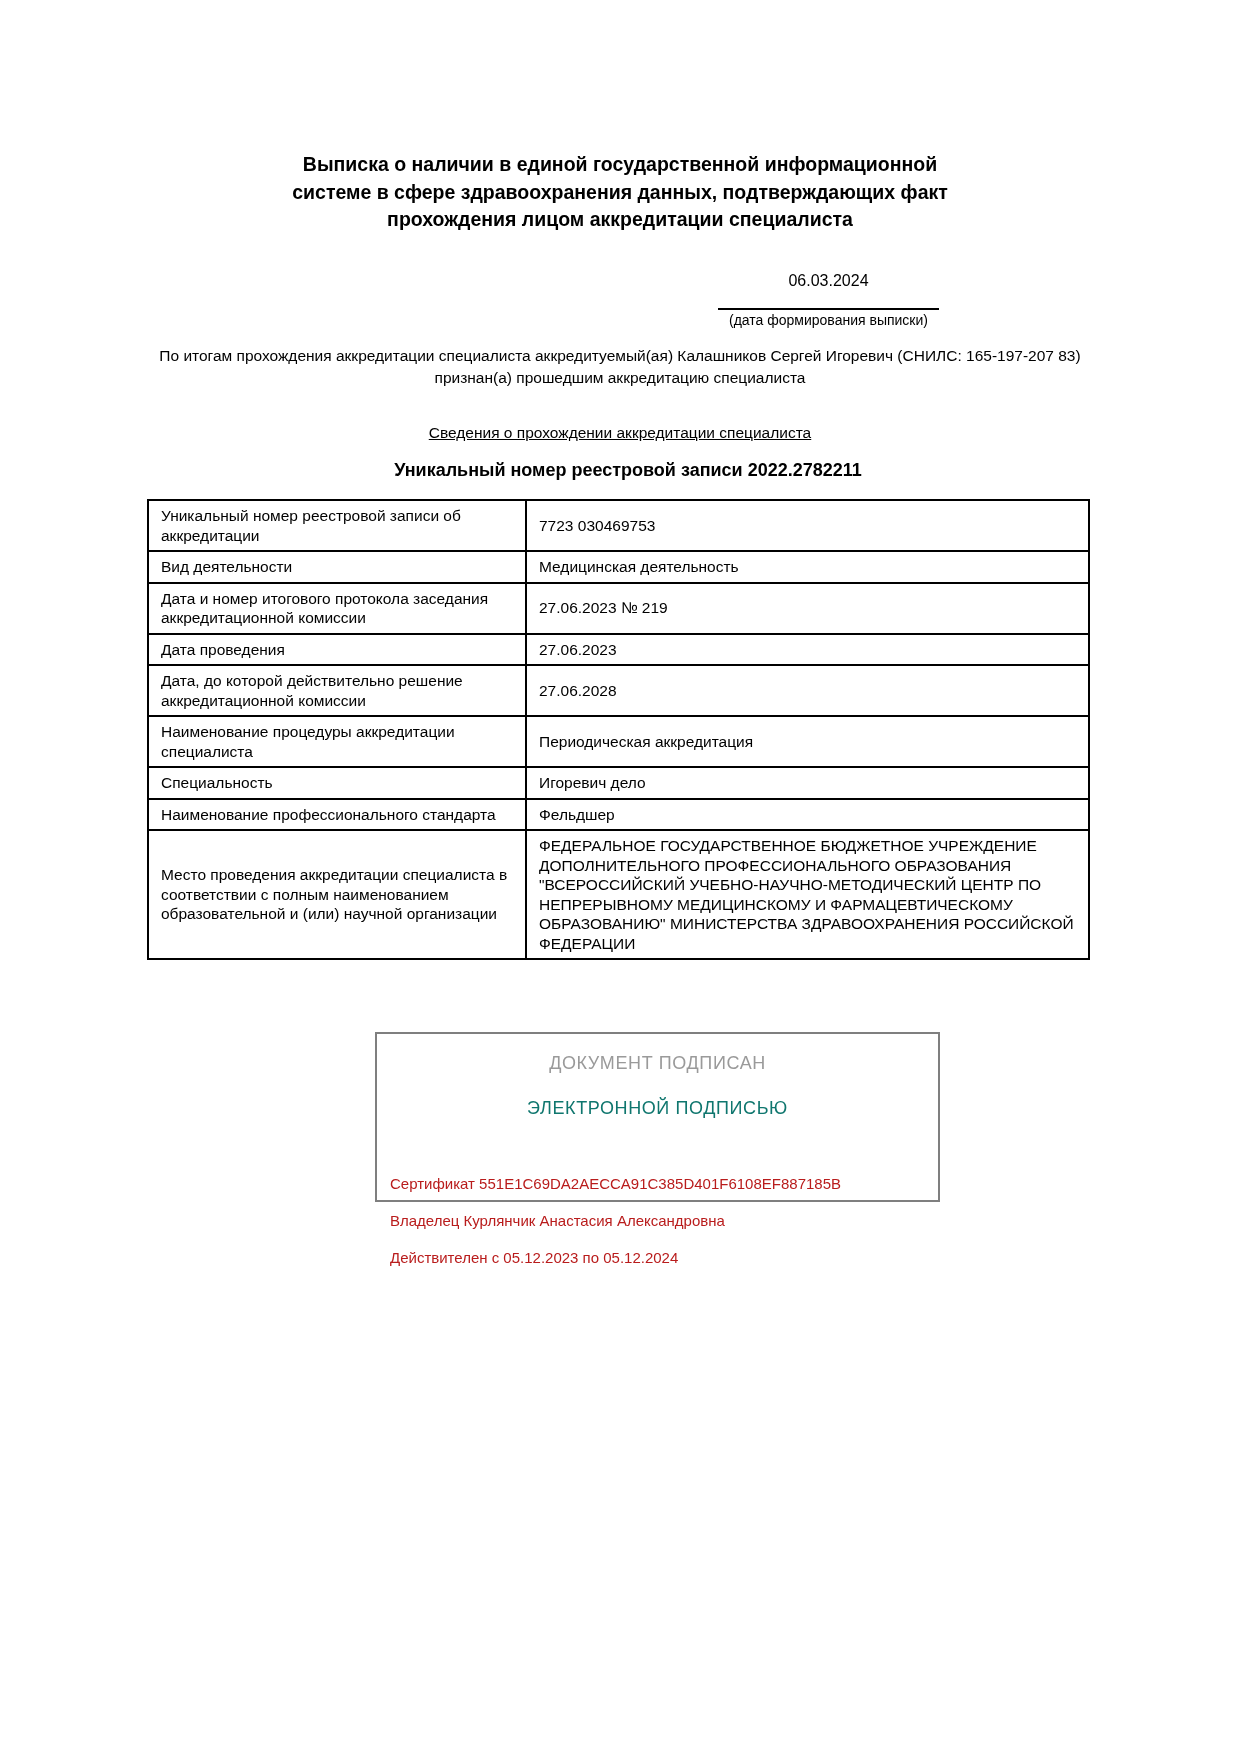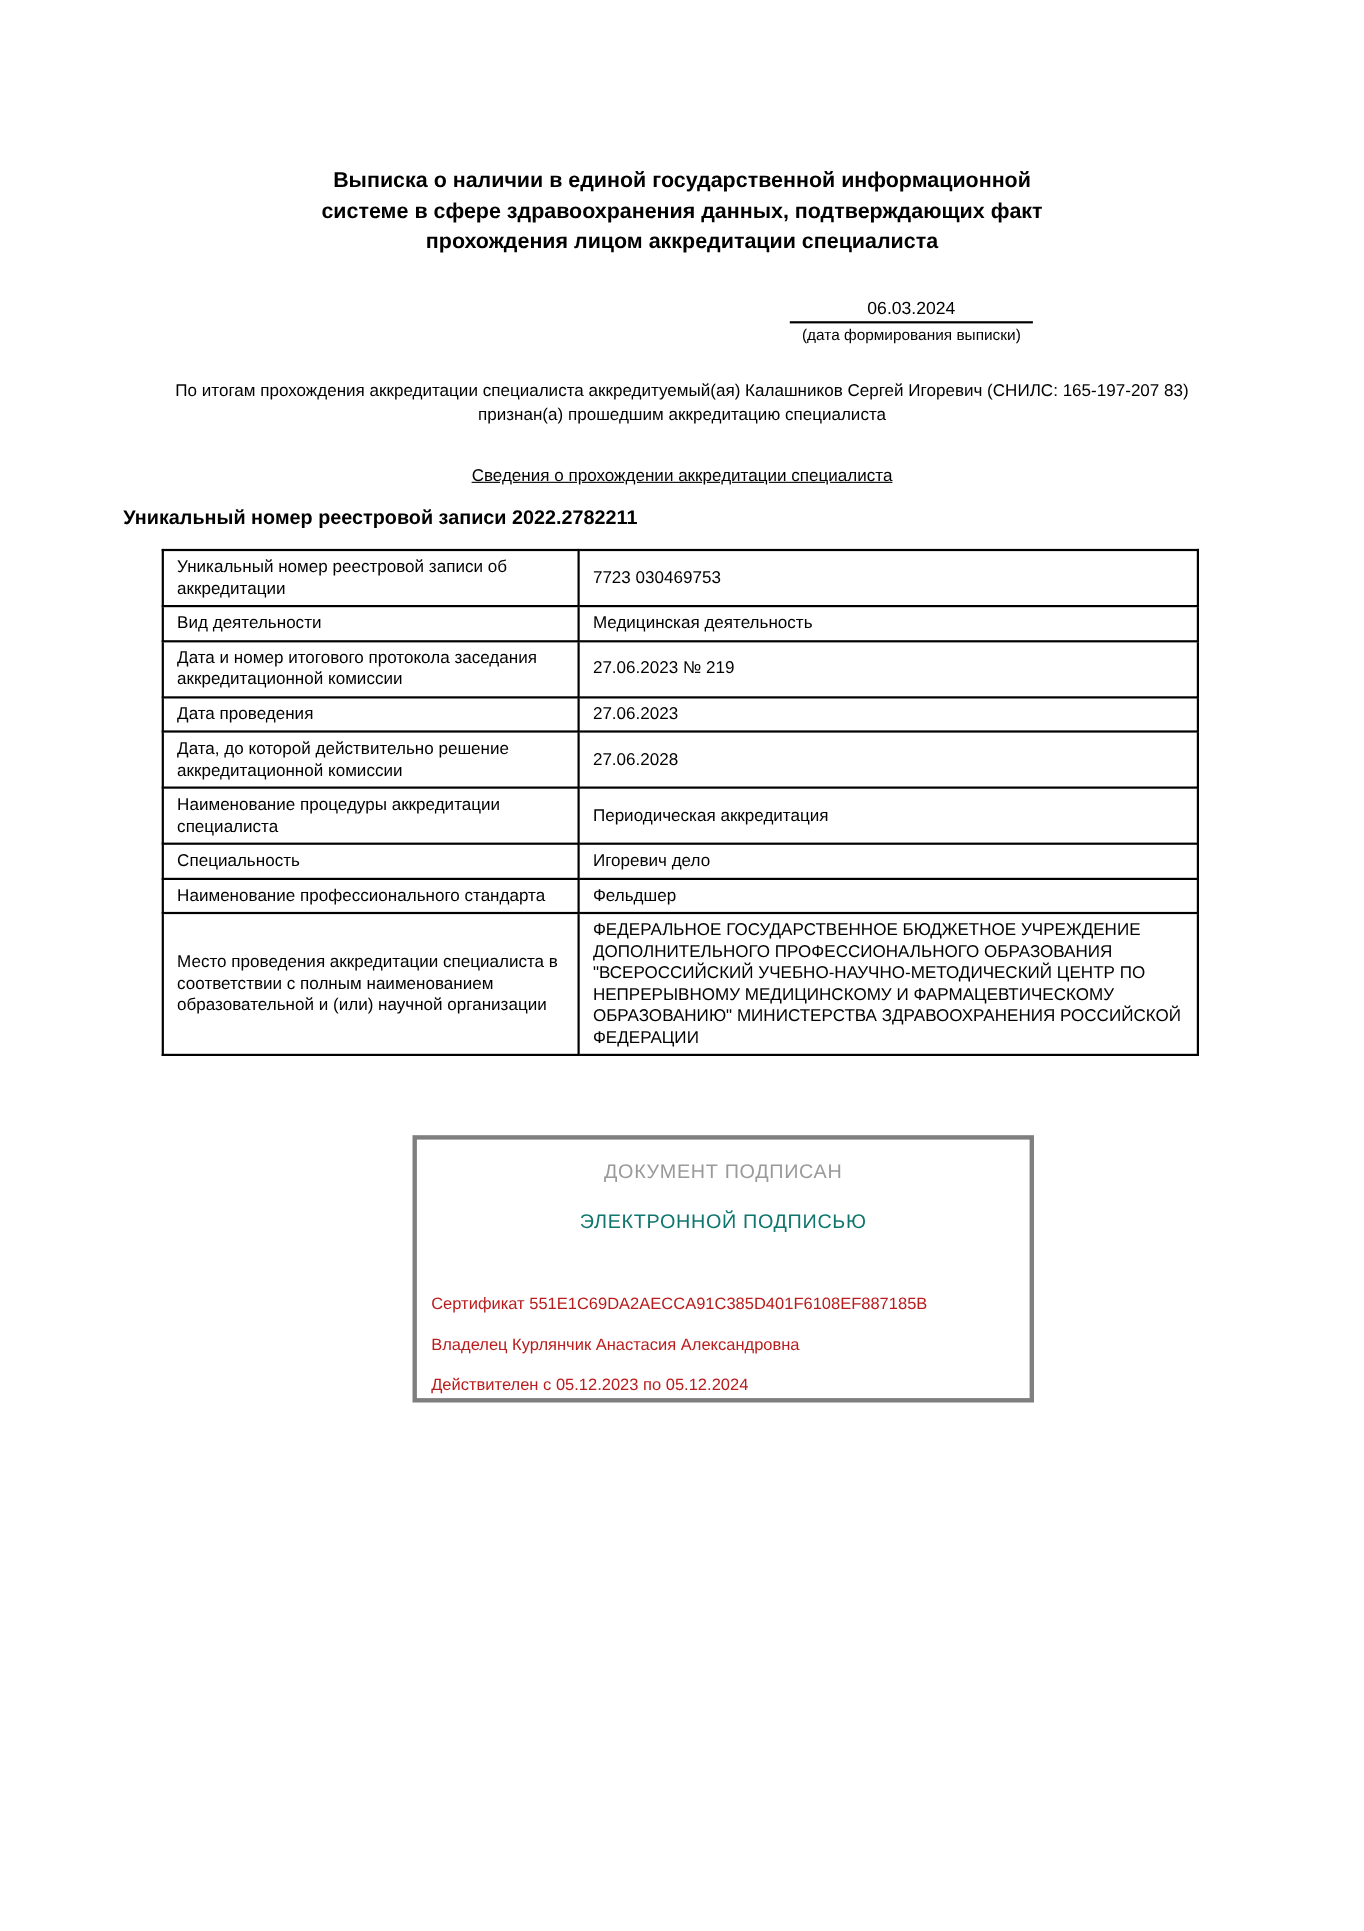--- a/index.html
+++ b/index.html
@@ -26,21 +26,21 @@
   
   .date-block {
     position: absolute;
     top: 271px; left: 718px; width: 221px;
     text-align: center;
   }
   .date-value {
     display: block;
     font-size: 16px;
     line-height: 19px;
-    padding-bottom: 2px;
+    padding-bottom: 18px;
     border-bottom: 2px solid #000000;
     text-align: center;
   }
   .date-caption {
     display: block;
     font-size: 14px;
     line-height: 17px;
     padding-top: 2px;
   }
 
@@ -56,22 +56,22 @@
   
   .details-heading {
     position: absolute;
     top: 424px; left: 120px; width: 1000px;
     text-align: center;
     font-size: 15.5px;
     text-decoration: underline;
   }
   .registry-heading {
     position: absolute;
-    top: 460px; left: 112px; width: 1000px;
-    text-align: left;
+    top: 460px; left: 128px; width: 1000px;
+    text-align: center;
     font-size: 18px;
     font-weight: 700;
   }
 
   
   .acc-table {
     position: absolute;
     top: 499px; left: 147px; width: 941px;
     border-collapse: collapse;
     table-layout: fixed;
@@ -81,23 +81,23 @@
     padding: 5px 12px;
     font-size: 15.5px;
     line-height: 19.5px;
     vertical-align: middle;
     word-wrap: break-word;
   }
 
   
   .sig-box {
     position: absolute;
-    left: 375px; top: 1032px; width: 565px; height: 243px;
+    left: 375px; top: 1032px; width: 565px; height: 170px;
     box-sizing: border-box;
-    border: 4px solid #f9a8d4;
+    border: 2px solid #f9a8d4;
   }
   .sig-title {
     text-align: center;
     font-size: 18px;
     line-height: 21px;
     letter-spacing: 0.6px;
   }
   .sig-title.first  { margin-top: 19px; }
   .sig-title.second { margin-top: 24px; }
   .sig-details {

